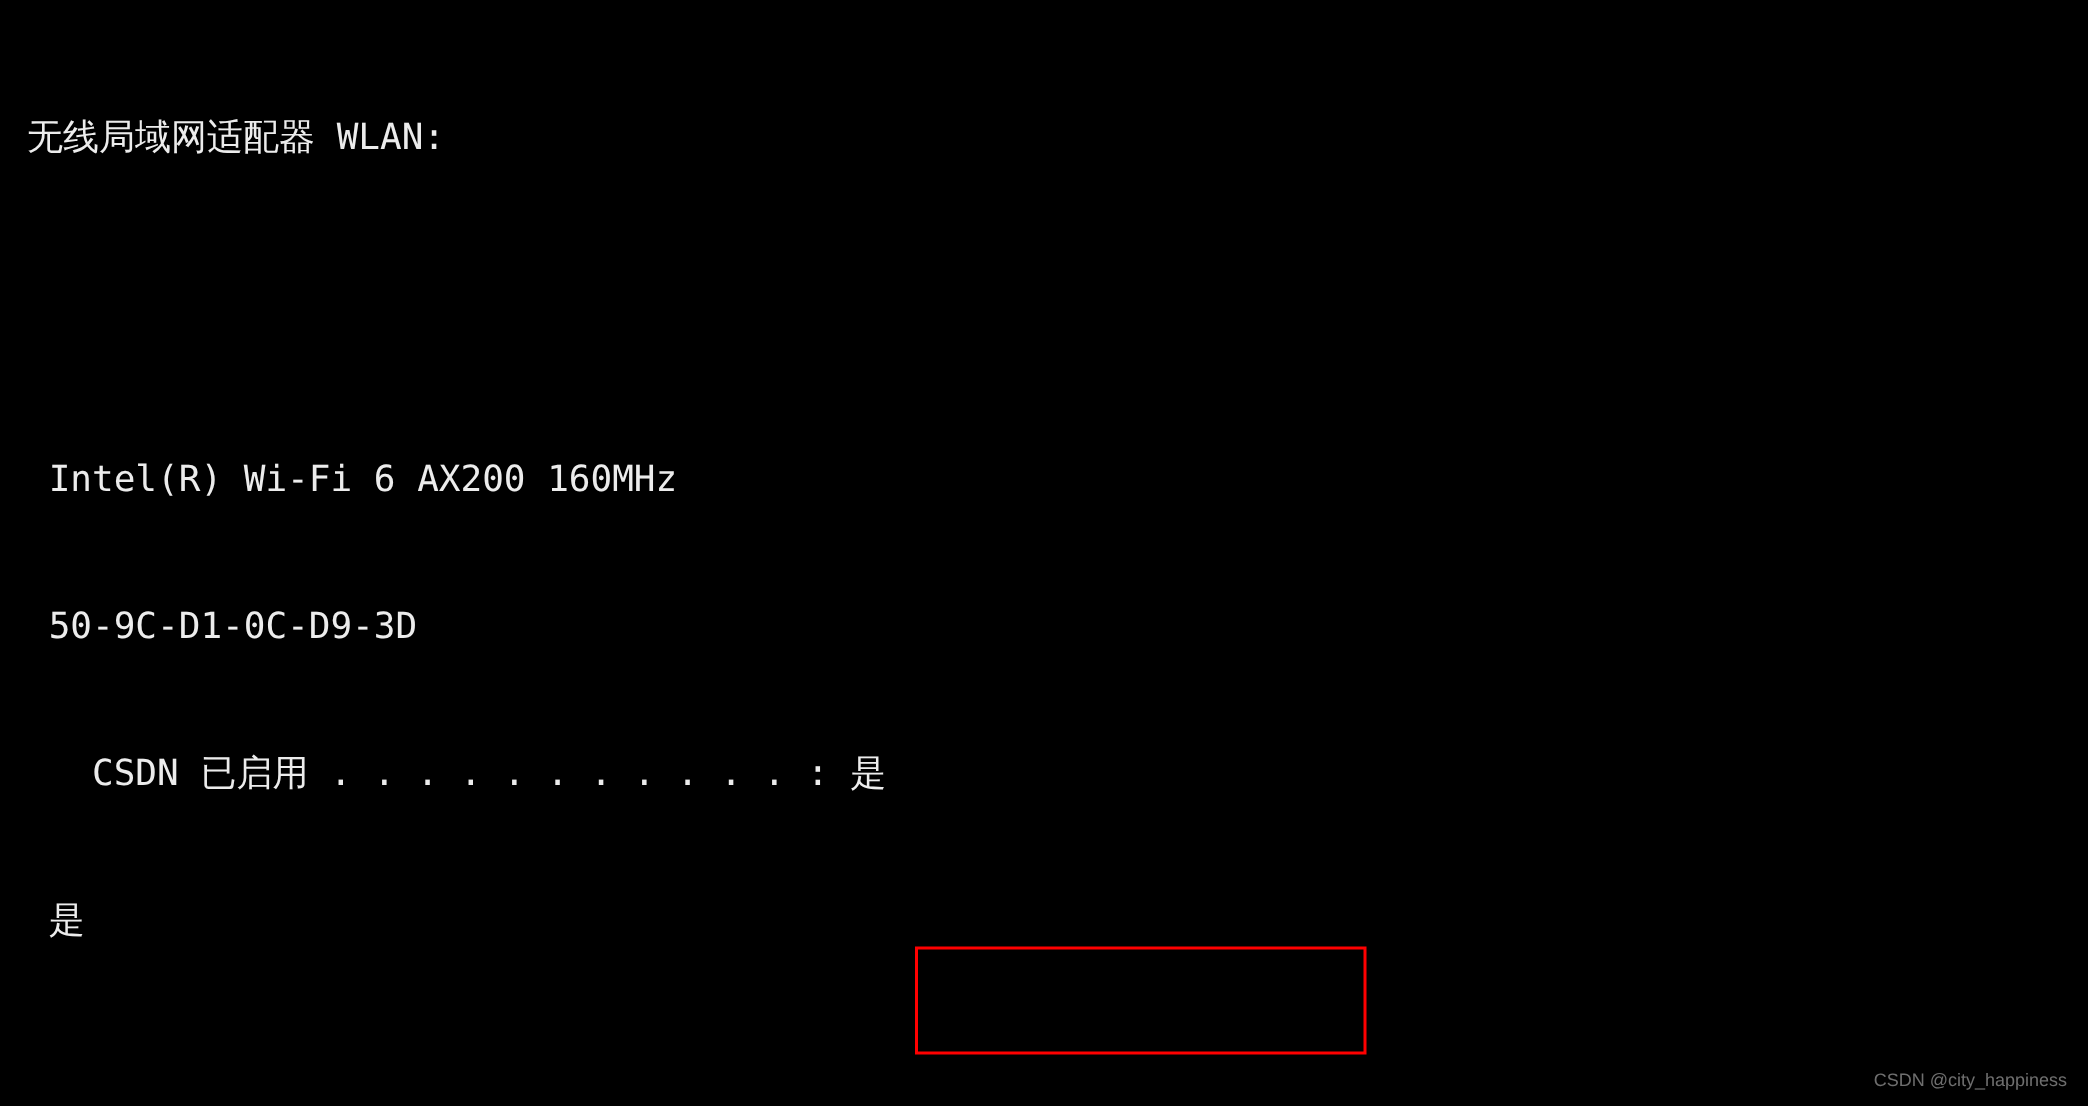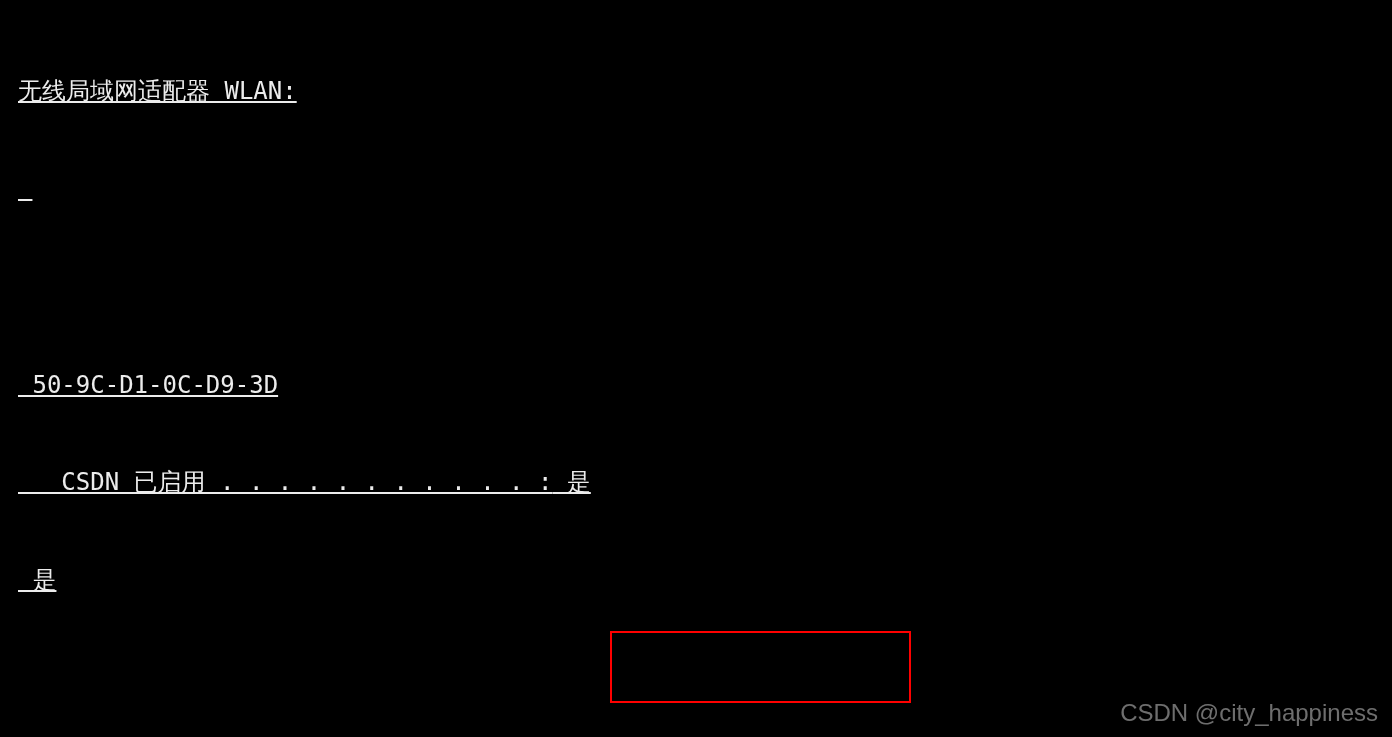--- a/index.html
+++ b/index.html
@@ -14,54 +14,53 @@
     font-family:"Consolas","Menlo","DejaVu Sans Mono","Courier New",monospace;
     font-size:24px;
     line-height:32.6px;
     color:#ececec;
     white-space:pre;
     padding:10px 0 0 18px;
     position:relative;
   }
   .line{
     display:flex;
-    text-decoration:underline;
   }
   .label{
     display:inline-block;
   }
   .value{
     display:inline-block;
   }
   .hlbox{
     position:absolute;
     border:2px solid #ff0000;
     pointer-events:none;
   }
   .watermark{
     position:absolute;
     right:14px;
     bottom:10px;
     font-family:Arial,Helvetica,sans-serif;
-    font-size:24px;
+    font-size:12px;
     color:rgba(200,200,200,0.55);
     pointer-events:none;
   }
 </style>
 </head>
 <body>
 
 <div class="terminal">
   <div class="line">
     <span class="label">无线局域网适配器 WLAN:</span>
   </div>
   <div class="line">&nbsp;</div>
 
   <div class="line">
-    
+    <span class="value"> Intel(R) Wi-Fi 6 AX200 160MHz</span>
   </div>
   <div class="line">
     <span class="value"> 50-9C-D1-0C-D9-3D</span>
   </div>
   <div class="line">
     <span class="label">   CSDN 已启用 . . . . . . . . . . . :</span><span class="value"> 是</span>
   </div>
   <div class="line">
     <span class="value"> 是</span>
   </div>

